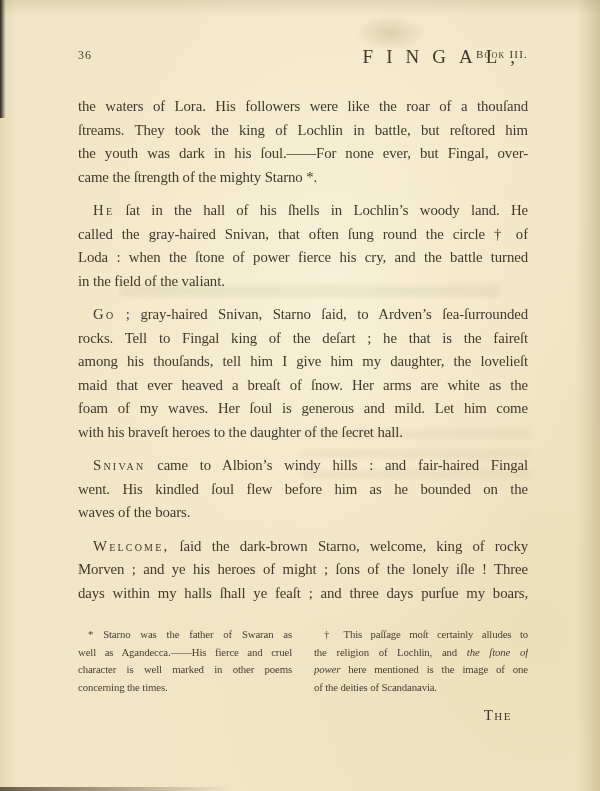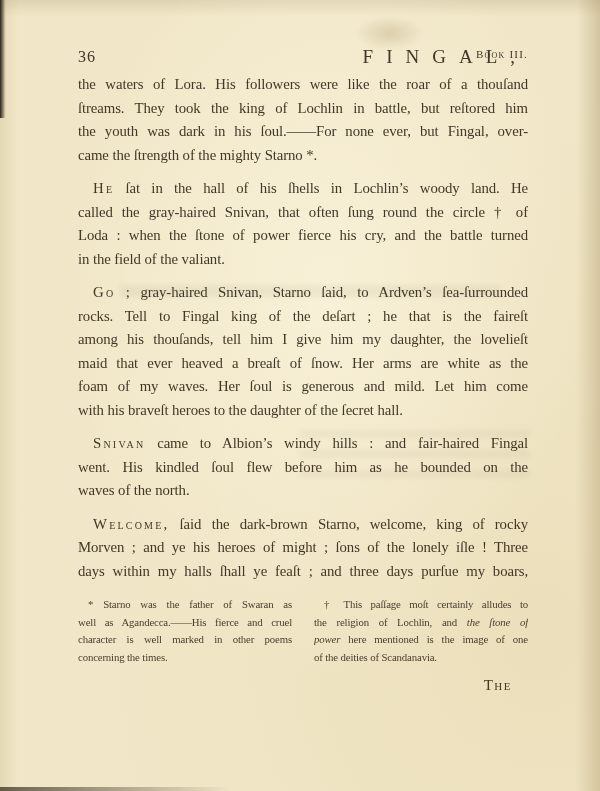--- a/index.html
+++ b/index.html
@@ -28,39 +28,39 @@
           filter:blur(1px); }
   .ghost1 { position:absolute; left:120px; top:285px; width:380px; height:12px;
           background:rgba(120,110,75,0.08); filter:blur(2px); }
   .ghost2 { position:absolute; left:300px; top:430px; width:230px; height:60px;
           background:repeating-linear-gradient(rgba(120,110,75,0.06) 0 8px, rgba(120,110,75,0) 8px 20px);
           filter:blur(2px); }
 
   .content { position:absolute; left:78px; top:46px; width:450px; }
 
   .header { position:relative; height:24px; }
-  .pageno { position:absolute; left:0; top:2px; font-size:16px; letter-spacing:1px; }
+  .pageno { position:absolute; left:0; top:2px; font-size:12px; letter-spacing:1px; }
   .title  { position:absolute; left:0; right:0; text-align:right; top:0;
             font-size:19px; letter-spacing:13px; padding-left:13px; }
   .book   { position:absolute; right:0; top:2px; font-size:11px;
             font-variant:small-caps; letter-spacing:1.2px; }
 
-  .body { margin-top:3px; font-size:14.8px; letter-spacing:-0.1px; }
+  .body { margin-top:25px; font-size:14.8px; letter-spacing:-0.1px; }
   .para { margin-top:10px; }
   .para:first-child { margin-top:0; }
   .para.indent .tline:first-child { text-indent:15px; }
 
   .tline { line-height:23.5px; height:23.5px; overflow:hidden;
            text-align:justify; text-align-last:justify; white-space:normal; }
   .tline.last { text-align-last:left; }
 
   .sc { font-variant:small-caps; letter-spacing:2.2px; }
   .it { font-style:italic; }
 
-  .footnotes { margin-top:13px; display:flex; gap:22px;
+  .footnotes { margin-top:21px; display:flex; gap:22px;
                font-size:10.8px; letter-spacing:-0.15px; color:#483e30; }
   .fncol { width:220px; }
   .fncol .tline { line-height:17.5px; height:17.5px; }
   .fncol .tline:first-child { text-indent:10px; }
 
   .catchword-row { margin-top:10px; text-align:right; padding-right:16px; }
   .catchword-row .sc-word { font-variant:small-caps; letter-spacing:1.5px; font-size:15px; }
 </style>
 </head>
 <body>
@@ -97,21 +97,21 @@
           <div class="tline"><span class="sc">Go</span><span> ;  gray-haired Snivan, Starno ſaid, to Ardven’s ſea-ſurrounded</span></div>
           <div class="tline"><span>rocks.  Tell to Fingal king of the deſart ;  he that is the faireſt</span></div>
           <div class="tline"><span>among his thouſands, tell him I give him my daughter, the lovelieſt</span></div>
           <div class="tline"><span>maid that ever heaved a breaſt of ſnow.  Her arms are white as the</span></div>
           <div class="tline"><span>foam of my waves.  Her ſoul is generous and mild.  Let him come</span></div>
           <div class="tline last"><span>with his braveſt heroes to the daughter of the ſecret hall.</span></div>
         </div>
       <div class="para indent">
           <div class="tline"><span class="sc">Snivan</span><span> came to Albion’s windy hills :  and fair-haired Fingal</span></div>
           <div class="tline"><span>went.  His kindled ſoul flew before him as he bounded on the</span></div>
-          <div class="tline last"><span>waves of the north.</span></div>
+          <div class="tline last"><span>waves of the boars.</span></div>
         </div>
       <div class="para indent">
           <div class="tline"><span class="sc">Welcome,</span><span> ſaid the dark-brown Starno, welcome, king of rocky</span></div>
           <div class="tline"><span>Morven ;  and ye his heroes of might ;  ſons of the lonely iſle !  Three</span></div>
           <div class="tline"><span>days within my halls ſhall ye feaſt ;  and three days purſue my boars,</span></div>
         </div>
     </div>
 
     <div class="footnotes">
       <div class="fncol">

